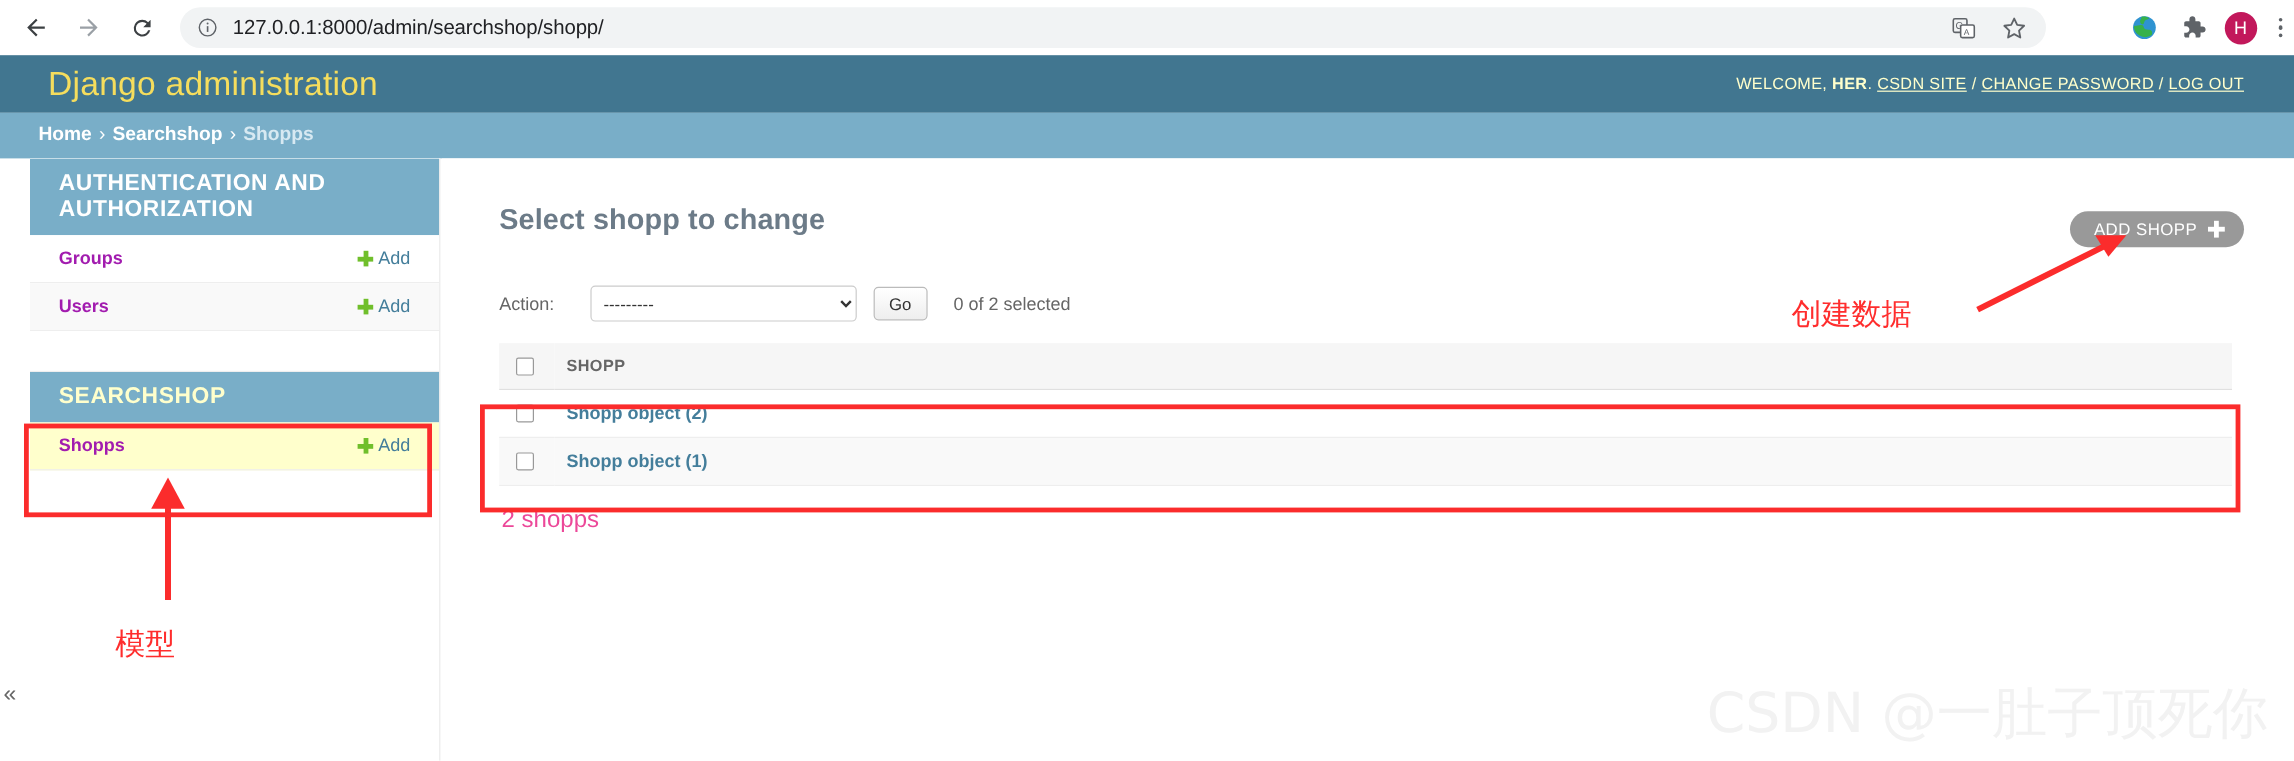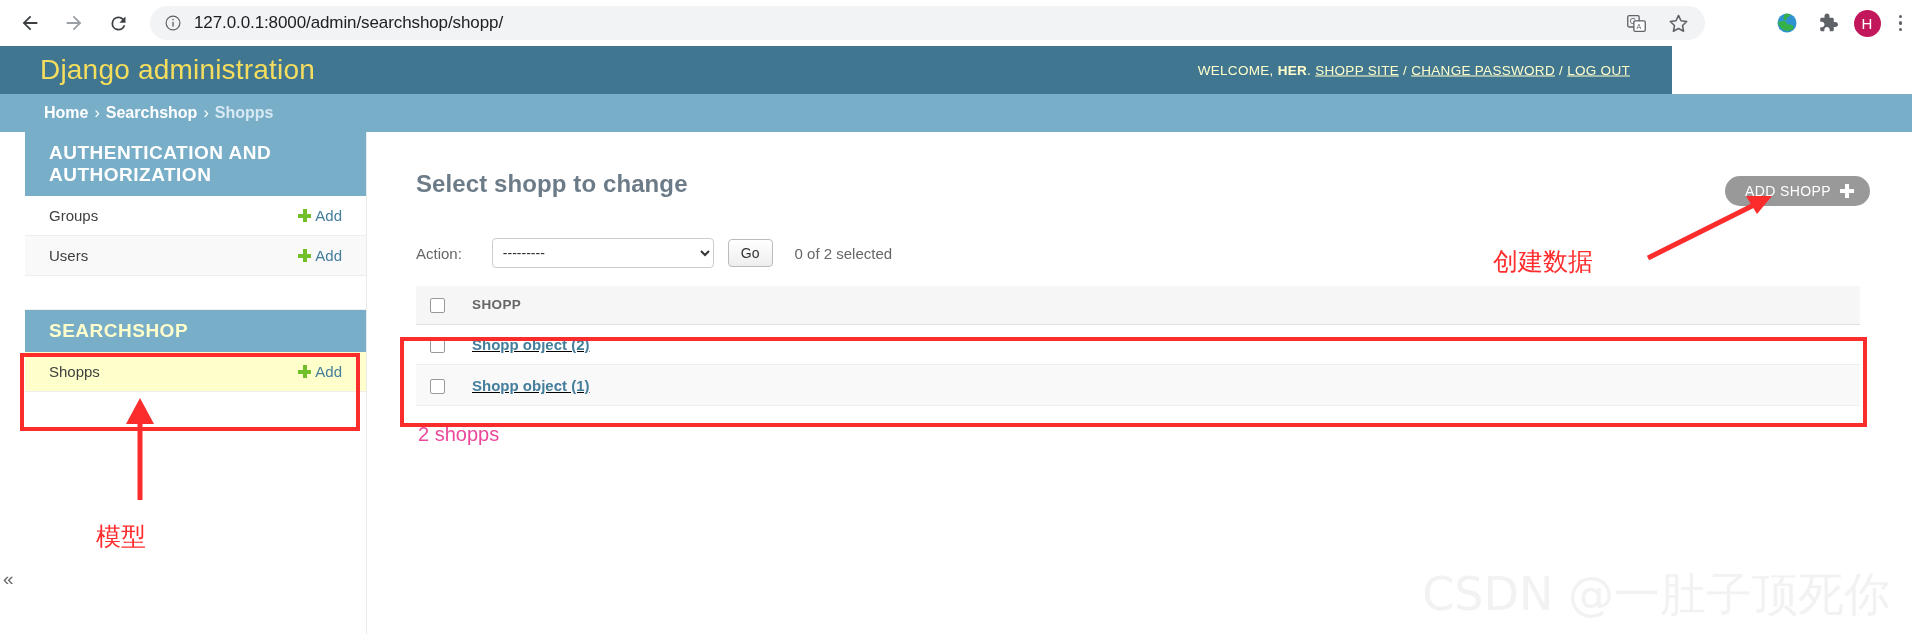--- a/index.html
+++ b/index.html
@@ -51,21 +51,21 @@
     background: #c2185b; color: #fff; font-size: 15px;
     display: flex; align-items: center; justify-content: center;
     font-family: "Liberation Sans", sans-serif;
     cursor: pointer;
   }
   .kebab { display:flex; flex-direction:column; gap:3px; align-items:center; cursor:pointer; padding: 4px;}
   .kebab i { width: 3.5px; height: 3.5px; background: #5f6368; border-radius: 50%; display:block; }
 
   
   .dj-header {
-    position: absolute; top: 46px; left: 0; width: 1672px; height: 48px;
+    position: absolute; top: 46px; left: 0; width: 1912px; height: 48px;
     background: #417690;
   }
   .dj-branding {
     position: absolute; left: 40px; top: 50%; transform: translateY(-50%);
     font-size: 28px; color: #f5dd5d; font-weight: 300;
     letter-spacing: 0.2px;
   }
   .dj-usertools {
     position: absolute; right: 42px; top: 50%; transform: translateY(-50%);
     font-size: 13.5px; color: #ffffcc; letter-spacing: 0.3px;
@@ -73,21 +73,21 @@
   }
   .dj-usertools strong { font-weight: bold; }
   .dj-usertools a { color: #ffffcc; text-decoration: underline; }
   .dj-usertools .sep { text-decoration: none; }
 
   
   .breadcrumbs {
     position: absolute; top: 94px; left: 0; width: 1912px; height: 38px;
     background: #79aec8; color: #fff;
     font-size: 16px; font-weight: bold;
-    display: flex; align-items: center; padding-left: 44px;
+    display: flex; align-items: center; padding-left: 32px;
   }
   .breadcrumbs a { color: #fff; text-decoration: none; }
   .breadcrumbs .sepchar { font-weight: normal; padding: 0 6px; color: #fff; }
   .breadcrumbs .current { color: #d7e9f2; font-weight: bold; }
 
   
   .sidebar {
     position: absolute; top: 132px; left: 25px; width: 342px; height: 502px;
     background: #fff;
     border-right: 1px solid #eaeaea;
@@ -102,21 +102,21 @@
   .mod-caption.yellowish { color: #ffffcc; }
   .mod-row {
     display: flex; align-items: center; justify-content: space-between;
     padding: 11px 24px;
     border-bottom: 1px solid #eee;
     background: #fff;
     font-size: 15px;
   }
   .mod-row.alt { background: #f9f9f9; }
   .mod-row.highlight { background: #ffc; }
-  .mod-row a.model-link { color: #404040; font-weight: normal; text-decoration: none; }
+  .mod-row a.model-link { color: #a21caf; font-weight: bold; text-decoration: none; }
   .addlink {
     color: #447e9b; font-size: 15px; text-decoration: none;
     display: inline-flex; align-items: center; gap: 4px;
   }
   .plus-green {
     display:inline-block; position: relative; width: 13px; height: 13px;
   }
   .plus-green::before, .plus-green::after {
     content:''; position:absolute; background:#70bf2b;
   }
@@ -196,21 +196,20 @@
     padding: 11px 10px;
     letter-spacing: 0.4px;
   }
   table.result-list th.col-check, table.result-list td.col-check {
     width: 46px; padding-left: 14px; padding-right: 0;
   }
   table.result-list tbody td {
     padding: 11px 10px;
     border-bottom: 1px solid #eee;
     font-size: 15px;
-    text-decoration: underline;
   }
   table.result-list tbody tr.row1 td { background: #fff; }
   table.result-list tbody tr.row2 td { background: #f9f9f9; }
   table.result-list tbody a {
     color: #447e9b; font-weight: bold; text-decoration: none;
   }
   .chk {
     width: 15px; height: 15px;
     border: 1px solid #999; border-radius: 2px;
     background: #fff; display: inline-block; cursor: pointer;
@@ -308,21 +307,21 @@
           <i></i>
       </div>
     </div>
   </div>
 
   <div class="dj-header">
     <div class="dj-branding">Django administration</div>
     <div class="dj-usertools">
       <span>WELCOME,</span>
       <strong>HER</strong><span>.</span>
-      <a href="#">SHOPP SITE</a>
+      <a href="#">CSDN SITE</a>
       <span class="sep">/</span>
       <a href="#">CHANGE PASSWORD</a>
       <span class="sep">/</span>
       <a href="#">LOG OUT</a>
     </div>
   </div>
 
   <div class="breadcrumbs">
     <a href="#">Home</a>
     <span class="sepchar">›</span>

